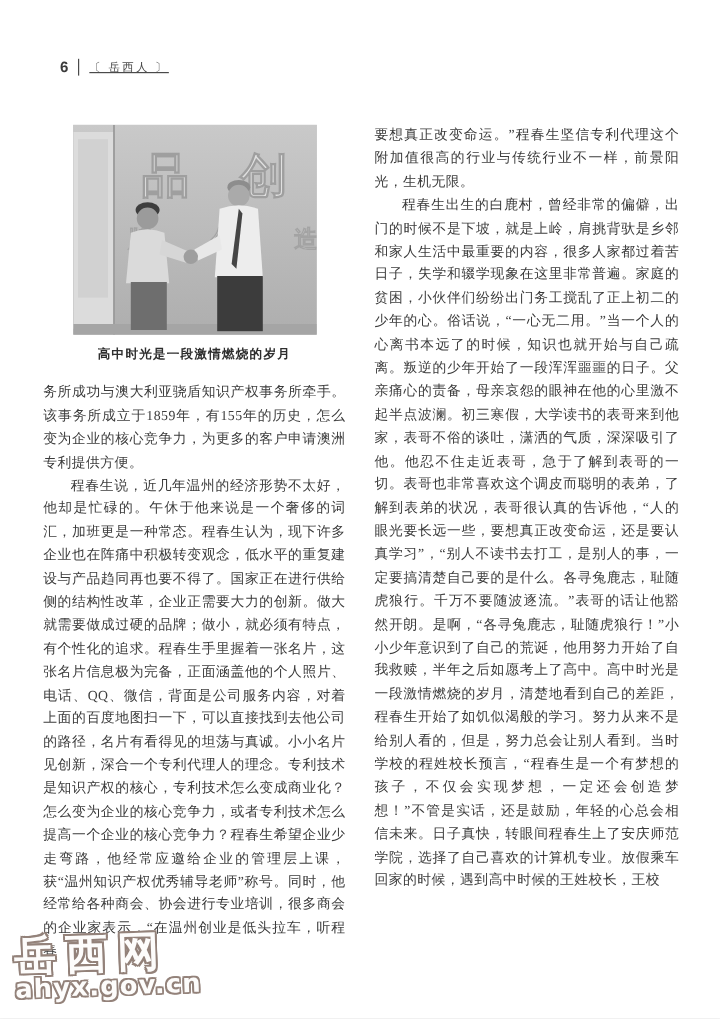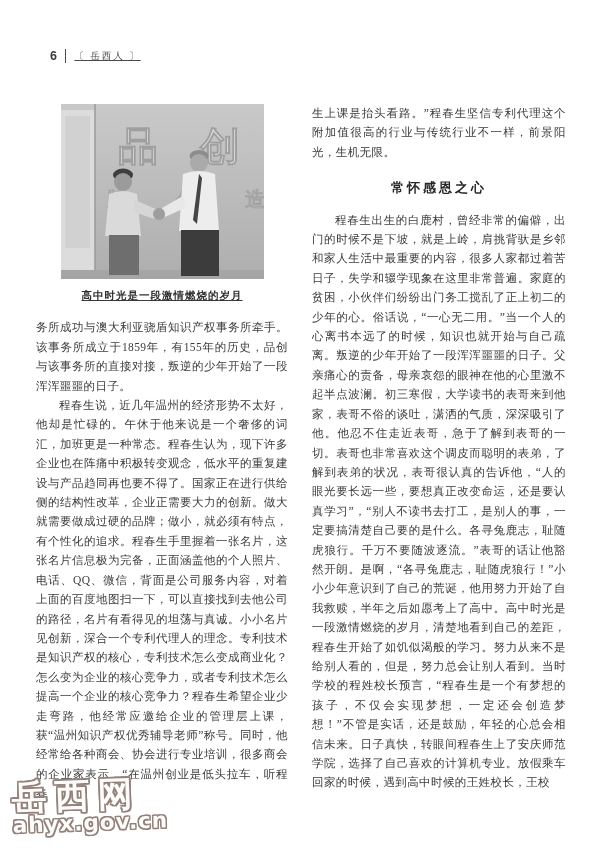--- a/index.html
+++ b/index.html
@@ -23,21 +23,21 @@
   .hdr-divider{width:1.5px;height:14px;background:#4a4a4a;margin:0 8px;}
   .pub-name{font-size:9.5px;letter-spacing:2px;color:#4a4a4a;text-decoration:underline;}
   
   .col{position:absolute;top:104px;width:252px;font-size:11.5px;line-height:19.4px;
        text-align:justify;letter-spacing:.4px;}
   .col p{margin:0;}
   .col p.indent{text-indent:2em;}
   .col-left{left:36px;}
   .col-right{left:312px;width:254px;}
   
-  figure{margin:0 0 13px 0;width:252px;text-decoration:underline;}
+  figure{margin:0 0 13px 0;width:252px;}
   .photo{
     width:203px;height:175px;margin:0 auto;
     background:#bfbfbf;overflow:hidden;
     filter:grayscale(1);
   }
   figcaption{
     margin-top:7px;text-align:center;
     font-family:"Liberation Sans",sans-serif;
     font-size:10.5px;font-weight:bold;color:#2e2e2e;letter-spacing:1px;
   }
@@ -119,27 +119,26 @@
             <path d="M138 70 L141 74 L136 120 L132 116 Z" fill="#454545"></path>
             <path d="M122 92 L101 104 L104 113 L124 104 Z" fill="#e8e8e8"></path>
             <rect x="120" y="126" width="38" height="46" fill="#3c3c3c"></rect>
           </g>
 
           <circle cx="98" cy="110" r="6" fill="#a59d96"></circle>
         </svg>
       </div>
       <figcaption>高中时光是一段激情燃烧的岁月</figcaption>
     </figure>
-    <p class="noindent">务所成功与澳大利亚骁盾知识产权事务所牵手。该事务所成立于1859年，有155年的历史，品创与该事务所的直接对接，叛逆的少年开始了一段浑浑噩噩的日子。</p>
+    <p class="noindent">务所成功与澳大利亚骁盾知识产权事务所牵手。该事务所成立于1859年，有155年的历史，怎么变为企业的核心竞争力，为更多的客户申请澳洲专利提供方便。</p>
     <p class="indent">程春生说，近几年温州的经济形势不太好，他却是忙碌的。午休于他来说是一个奢侈的词汇，加班更是一种常态。程春生认为，现下许多企业也在阵痛中积极转变观念，低水平的重复建设与产品趋同再也要不得了。国家正在进行供给侧的结构性改革，企业正需要大力的创新。做大就需要做成过硬的品牌；做小，就必须有特点，有个性化的追求。程春生手里握着一张名片，这张名片信息极为完备，正面涵盖他的个人照片、电话、QQ、微信，背面是公司服务内容，对着上面的百度地图扫一下，可以直接找到去他公司的路径，名片有看得见的坦荡与真诚。小小名片见创新，深合一个专利代理人的理念。专利技术是知识产权的核心，专利技术怎么变成商业化？怎么变为企业的核心竞争力，或者专利技术怎么提高一个企业的核心竞争力？程春生希望企业少走弯路，他经常应邀给企业的管理层上课，获“温州知识产权优秀辅导老师”称号。同时，他经常给各种商会、协会进行专业培训，很多商会的企业家表示，“在温州创业是低头拉车，听程春</p>
   </div>
 
   <div class="col col-right">
-    <p class="noindent">生上课是抬头看路。”程春生坚信专利代理这个附加值很高的行业与传统行业不一样，前景阳光，生机无限。</p>
-    <h3 class="section-heading">常怀感恩之心</h3>
+    <p class="noindent">要想真正改变命运。”程春生坚信专利代理这个附加值很高的行业与传统行业不一样，前景阳光，生机无限。</p>
     <p class="indent">程春生出生的白鹿村，曾经非常的偏僻，出门的时候不是下坡，就是上岭，肩挑背驮是乡邻和家人生活中最重要的内容，很多人家都过着苦日子，失学和辍学现象在这里非常普遍。家庭的贫困，小伙伴们纷纷出门务工搅乱了正上初二的少年的心。俗话说，“一心无二用。”当一个人的心离书本远了的时候，知识也就开始与自己疏离。叛逆的少年开始了一段浑浑噩噩的日子。父亲痛心的责备，母亲哀怨的眼神在他的心里激不起半点波澜。初三寒假，大学读书的表哥来到他家，表哥不俗的谈吐，潇洒的气质，深深吸引了他。他忍不住走近表哥，急于了解到表哥的一切。表哥也非常喜欢这个调皮而聪明的表弟，了解到表弟的状况，表哥很认真的告诉他，“人的眼光要长远一些，要想真正改变命运，还是要认真学习”，“别人不读书去打工，是别人的事，一定要搞清楚自己要的是什么。各寻兔鹿志，耻随虎狼行。千万不要随波逐流。”表哥的话让他豁然开朗。是啊，“各寻兔鹿志，耻随虎狼行！”小小少年意识到了自己的荒诞，他用努力开始了自我救赎，半年之后如愿考上了高中。高中时光是一段激情燃烧的岁月，清楚地看到自己的差距，程春生开始了如饥似渴般的学习。努力从来不是给别人看的，但是，努力总会让别人看到。当时学校的程姓校长预言，“程春生是一个有梦想的孩子，不仅会实现梦想，一定还会创造梦想！”不管是实话，还是鼓励，年轻的心总会相信未来。日子真快，转眼间程春生上了安庆师范学院，选择了自己喜欢的计算机专业。放假乘车回家的时候，遇到高中时候的王姓校长，王校</p>
   </div>
 
   <div class="watermark">
     <div class="wm-name">岳西网</div>
     <div class="wm-url">ahyx.gov.cn</div>
   </div>
 
 </div>
 

